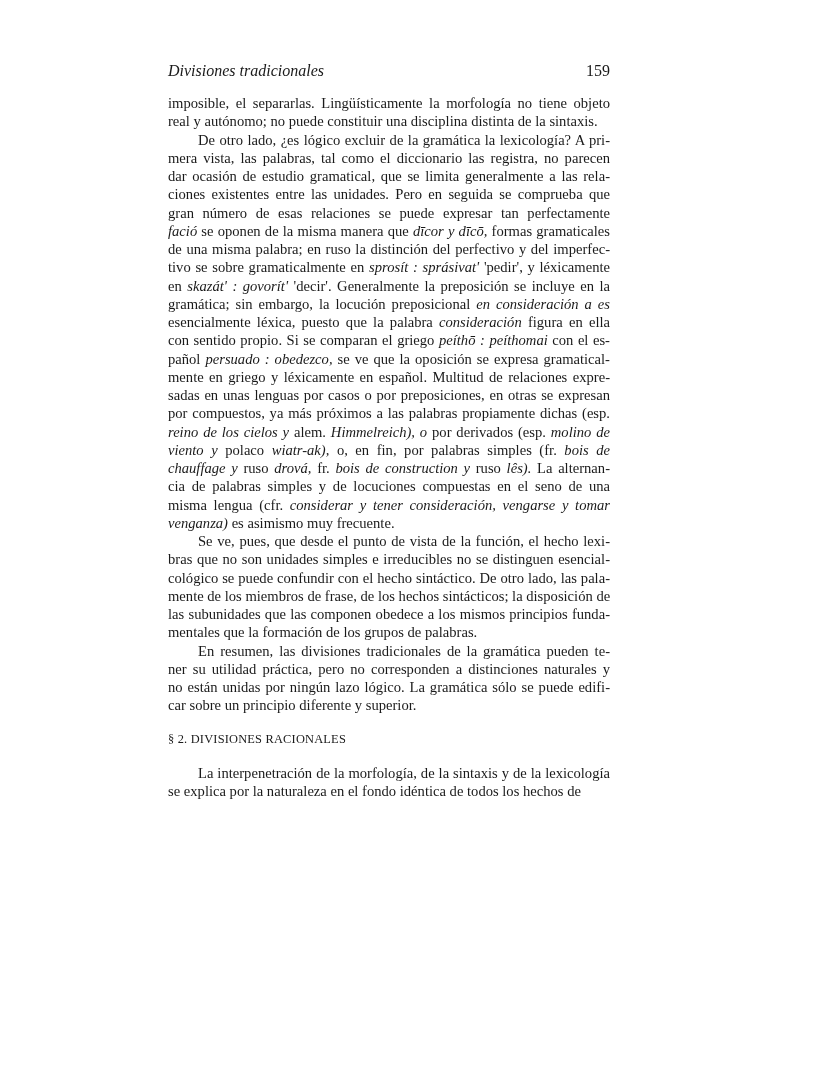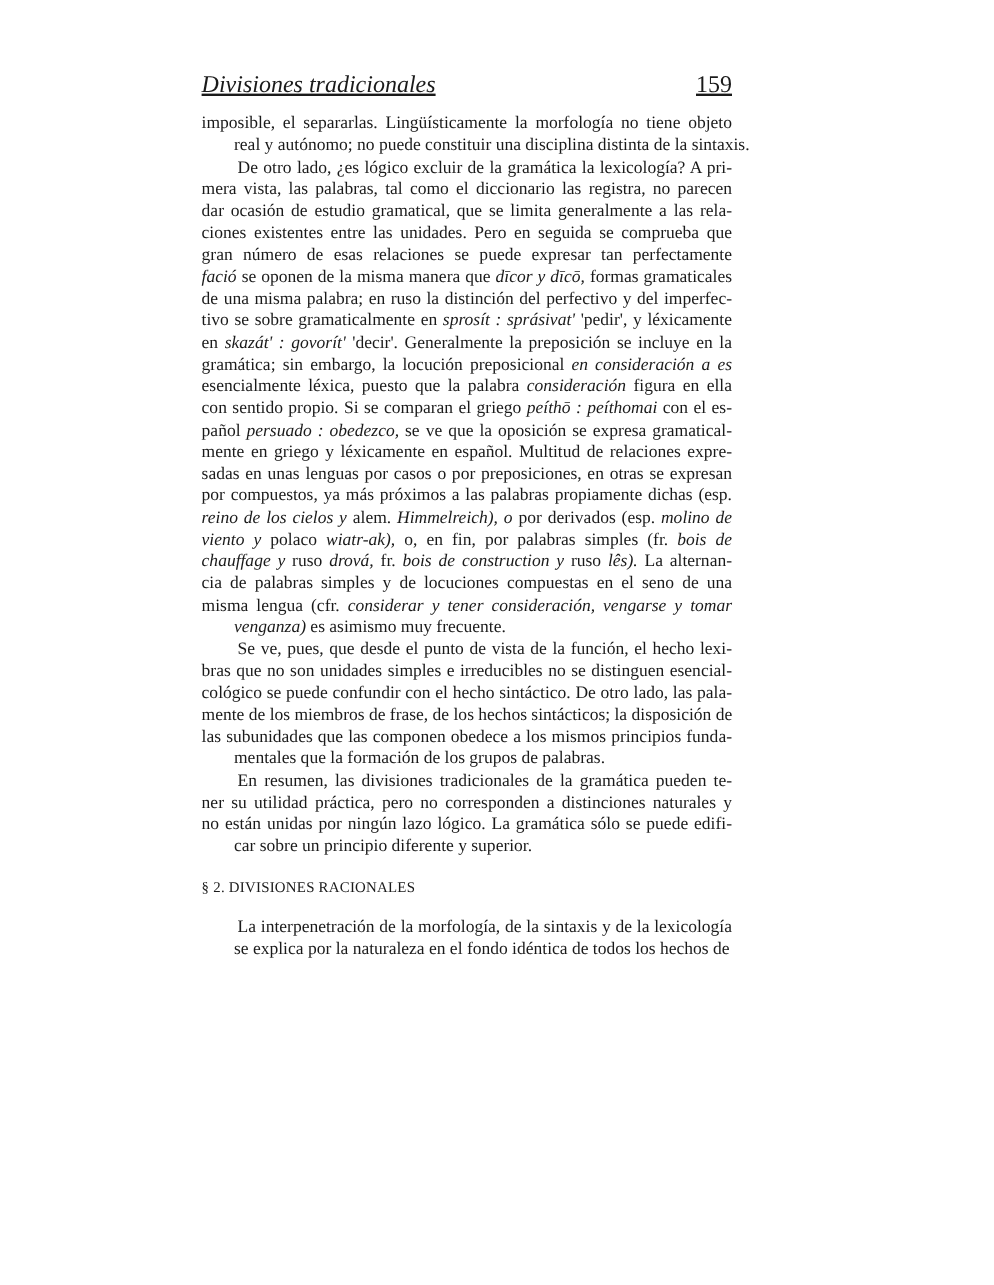--- a/index.html
+++ b/index.html
@@ -7,33 +7,32 @@
   .page {
     position: absolute; left: 168px; top: 60px; width: 442px;
     font-family: "Liberation Serif", "DejaVu Serif", serif;
     color: #1a1a1a;
     font-size: 14.6px;
   }
   .running-head {
     display: flex; justify-content: space-between; align-items: baseline;
     height: 22px; line-height: 22px;
     margin-bottom: 12px;
-    font-size: 20px;
-    text-decoration: underline;
+    font-size: 16px;
   }
   .running-head .title { font-style: italic; }
   .body { line-height: 18.25px; text-align: justify; hyphens: manual; }
   .body p { margin: 0; }
   .section-heading {
     font-size: 12.4px; letter-spacing: 0.2px;
     margin: 15px 0 16px 0; line-height: 18px;
   }
   i { font-style: italic; }
   .line { display: block; text-align: justify; text-align-last: justify; white-space: nowrap; }
-  .line.last { text-align-last: left; margin-left: 27px; }
+  .line.last { text-align-last: left; }
 </style>
 </head>
 <body>
 
 <div class="page">
   <div class="running-head">
     <span class="title">Divisiones tradicionales</span>
     <span class="page-number">159</span>
   </div>
 

